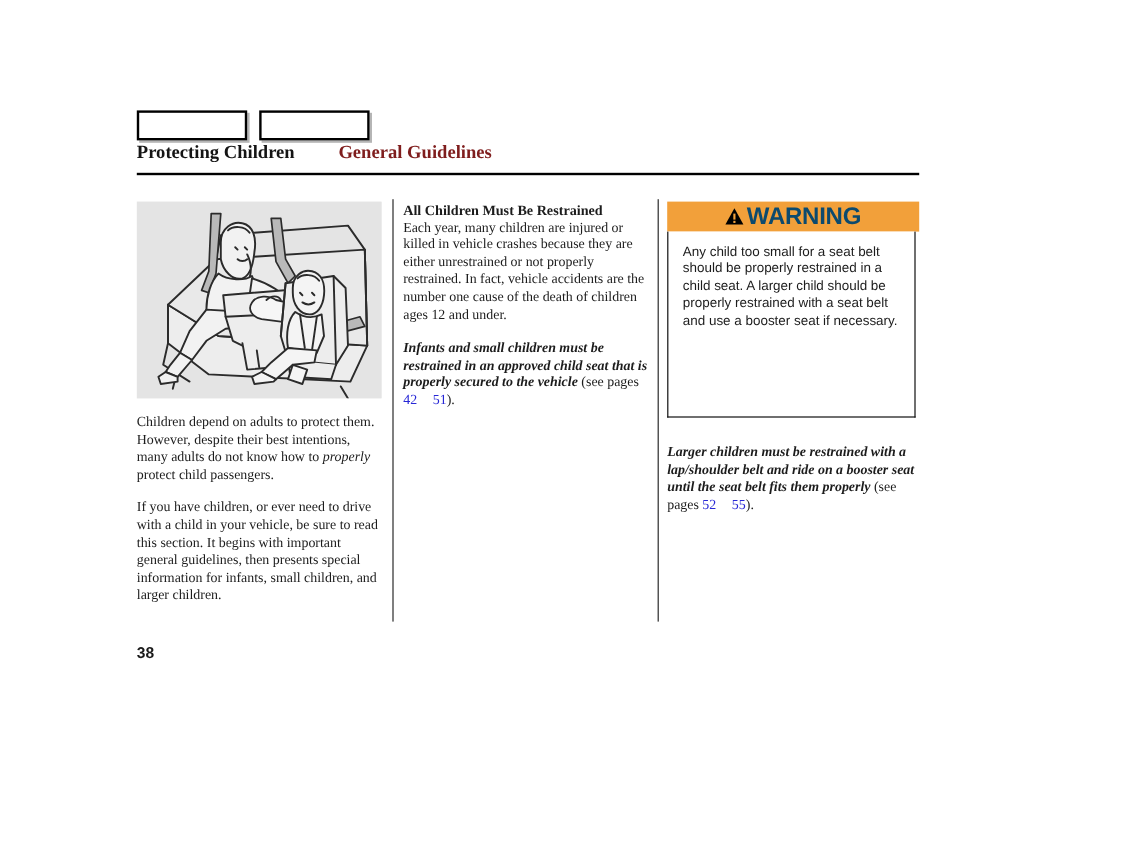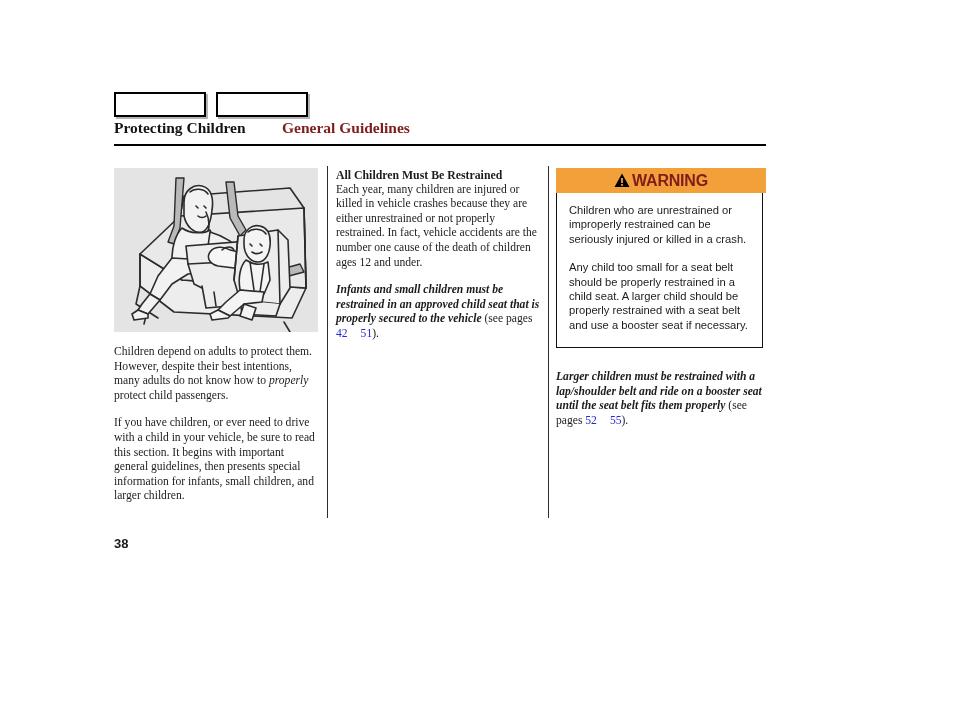--- a/index.html
+++ b/index.html
@@ -150,23 +150,23 @@
     height: 25px;
     background: #f2a03a;
     display: flex;
     align-items: center;
     justify-content: center;
     gap: 2px;
   }
   .warn-header .warn-label {
     font-family: "Liberation Sans", sans-serif;
     font-weight: bold;
-    font-size: 16px;
+    font-size: 20px;
     letter-spacing: -0.2px;
-    color: #7f1d1d;
+    color: #0c4a6e;
     line-height: 1;
     text-align: center;
   }
   .warn-body {
     box-sizing: border-box;
     width: 207px;
     border: 1.5px solid #111111;
     border-top: none;
     padding: 10px 11px 10px 12px;
     background: #ffffff;
@@ -342,21 +342,20 @@
     <div class="warn-header">
       <svg width="16" height="15" viewBox="0 0 16 15">
         <polygon points="8,0.5 15.5,14 0.5,14" fill="#000000"></polygon>
         <rect x="7.1" y="5" width="1.8" height="5" fill="#f2a03a"></rect>
         <rect x="7.1" y="11" width="1.8" height="1.8" fill="#f2a03a"></rect>
       </svg>
       <span class="warn-label">WARNING</span>
     </div>
 
     <div class="warn-body">
-      <p>Children who are unrestrained or improperly restrained can be seriously injured or killed in a crash.</p>
       <p>Any child too small for a seat belt should be properly restrained in a child seat. A larger child should be properly restrained with a seat belt and use a booster seat if necessary.</p>
     </div>
 
     <div class="col3-note">
       <p><span class="bolditalic">Larger children must be restrained with a lap/shoulder belt and ride on a booster seat until the seat belt fits them properly</span><span> (see pages </span><span class="pagelink">52</span><span class="gap"></span><span class="pagelink">55</span><span>).</span></p>
     </div>
   </div>
 
   <div class="page-number">38</div>
 

